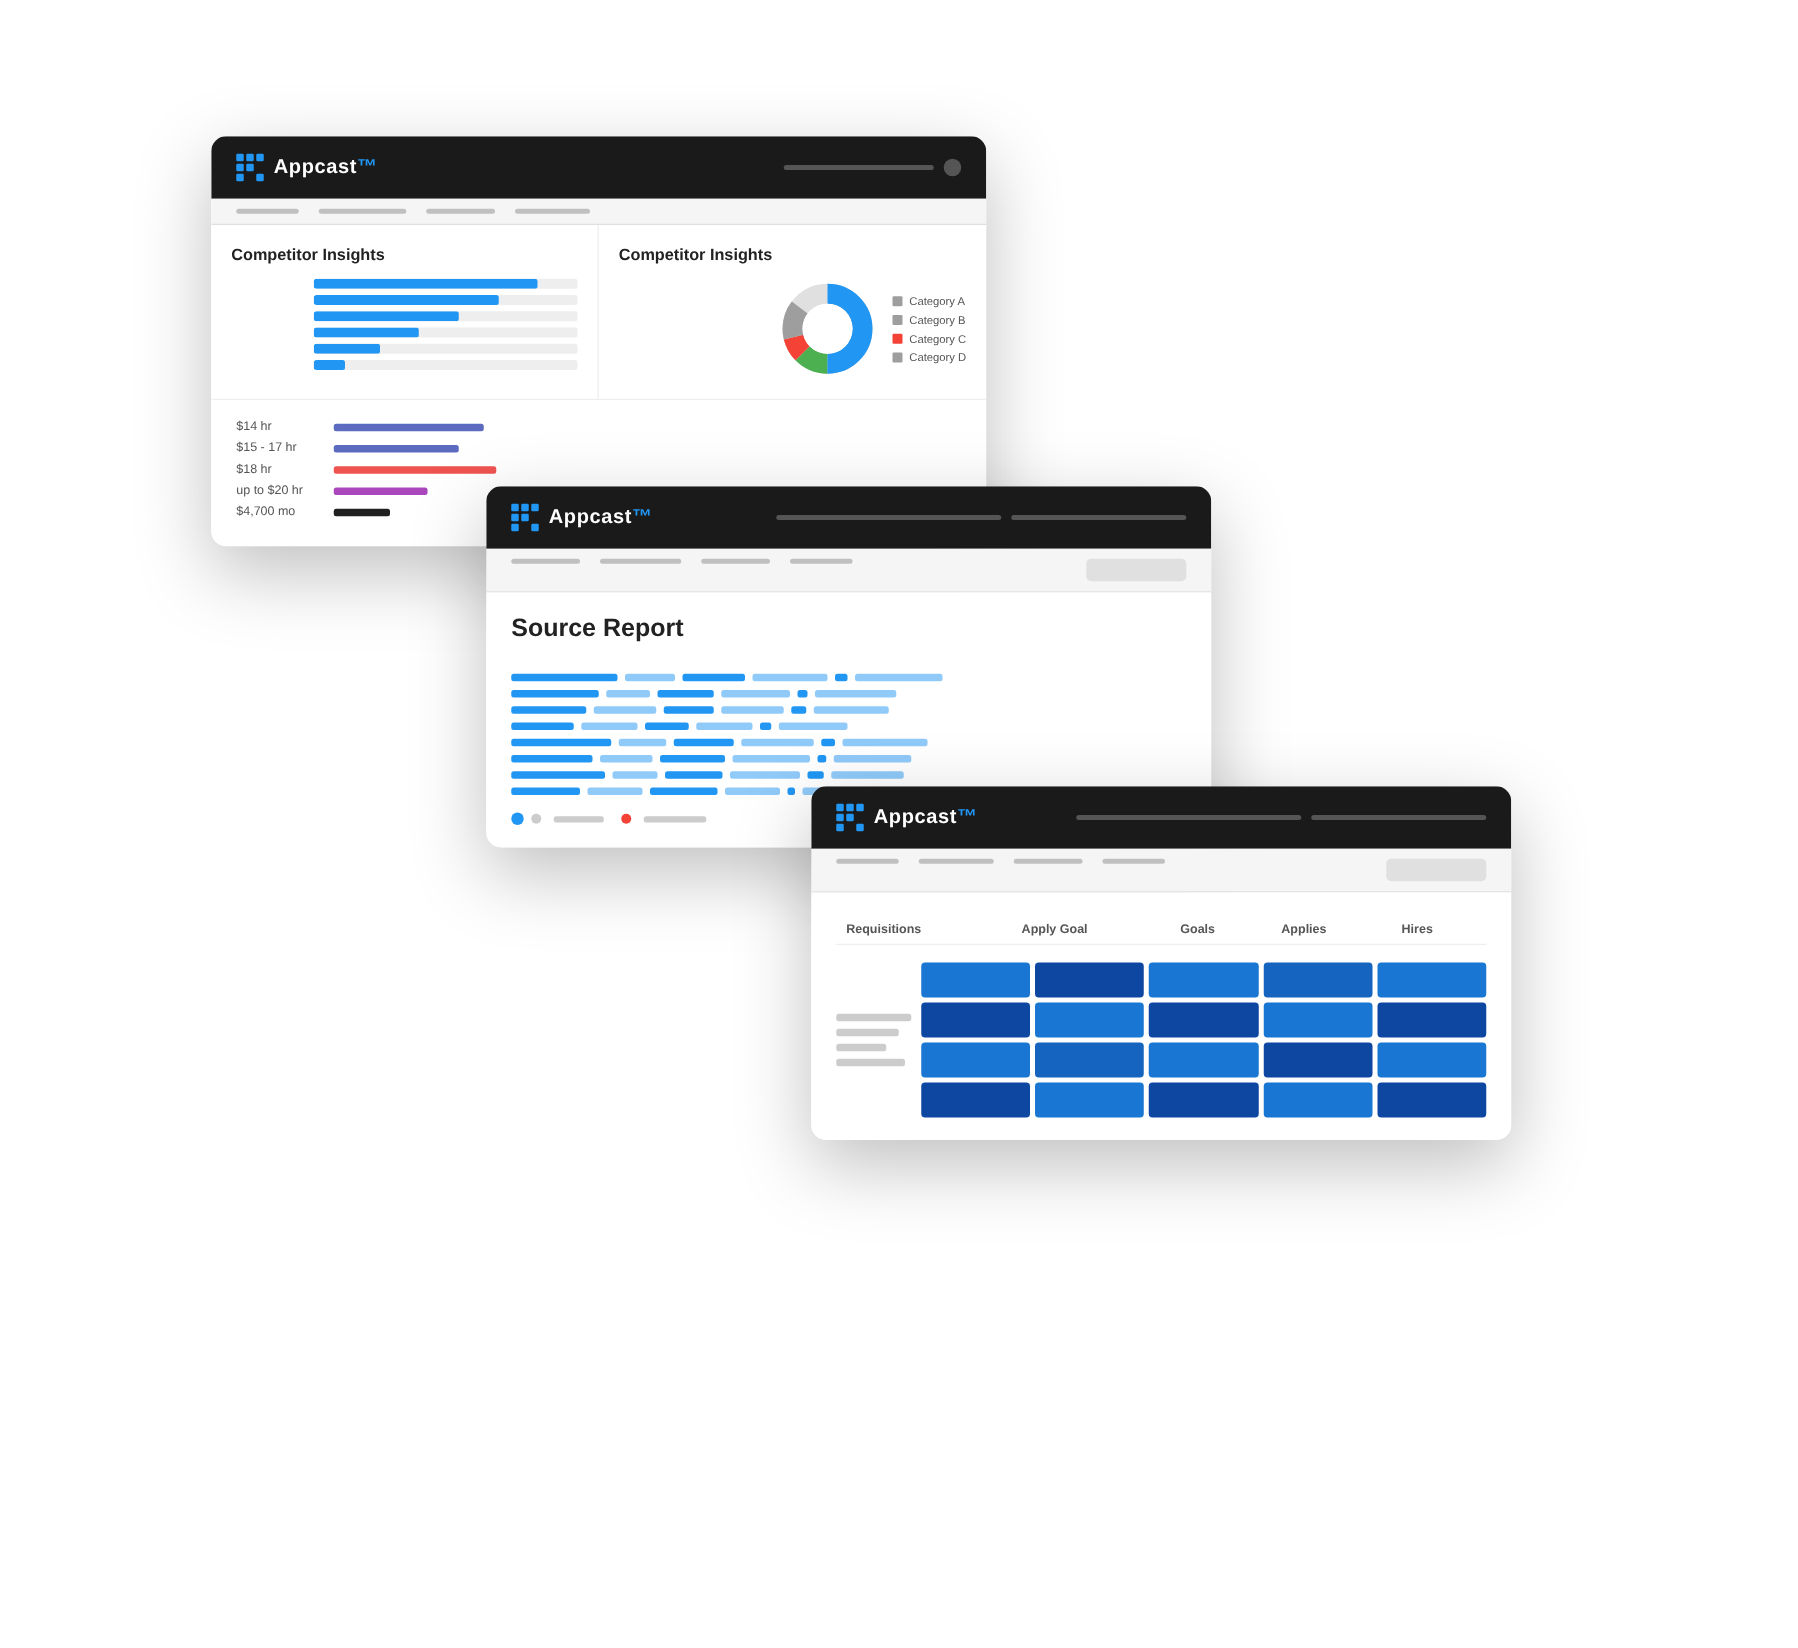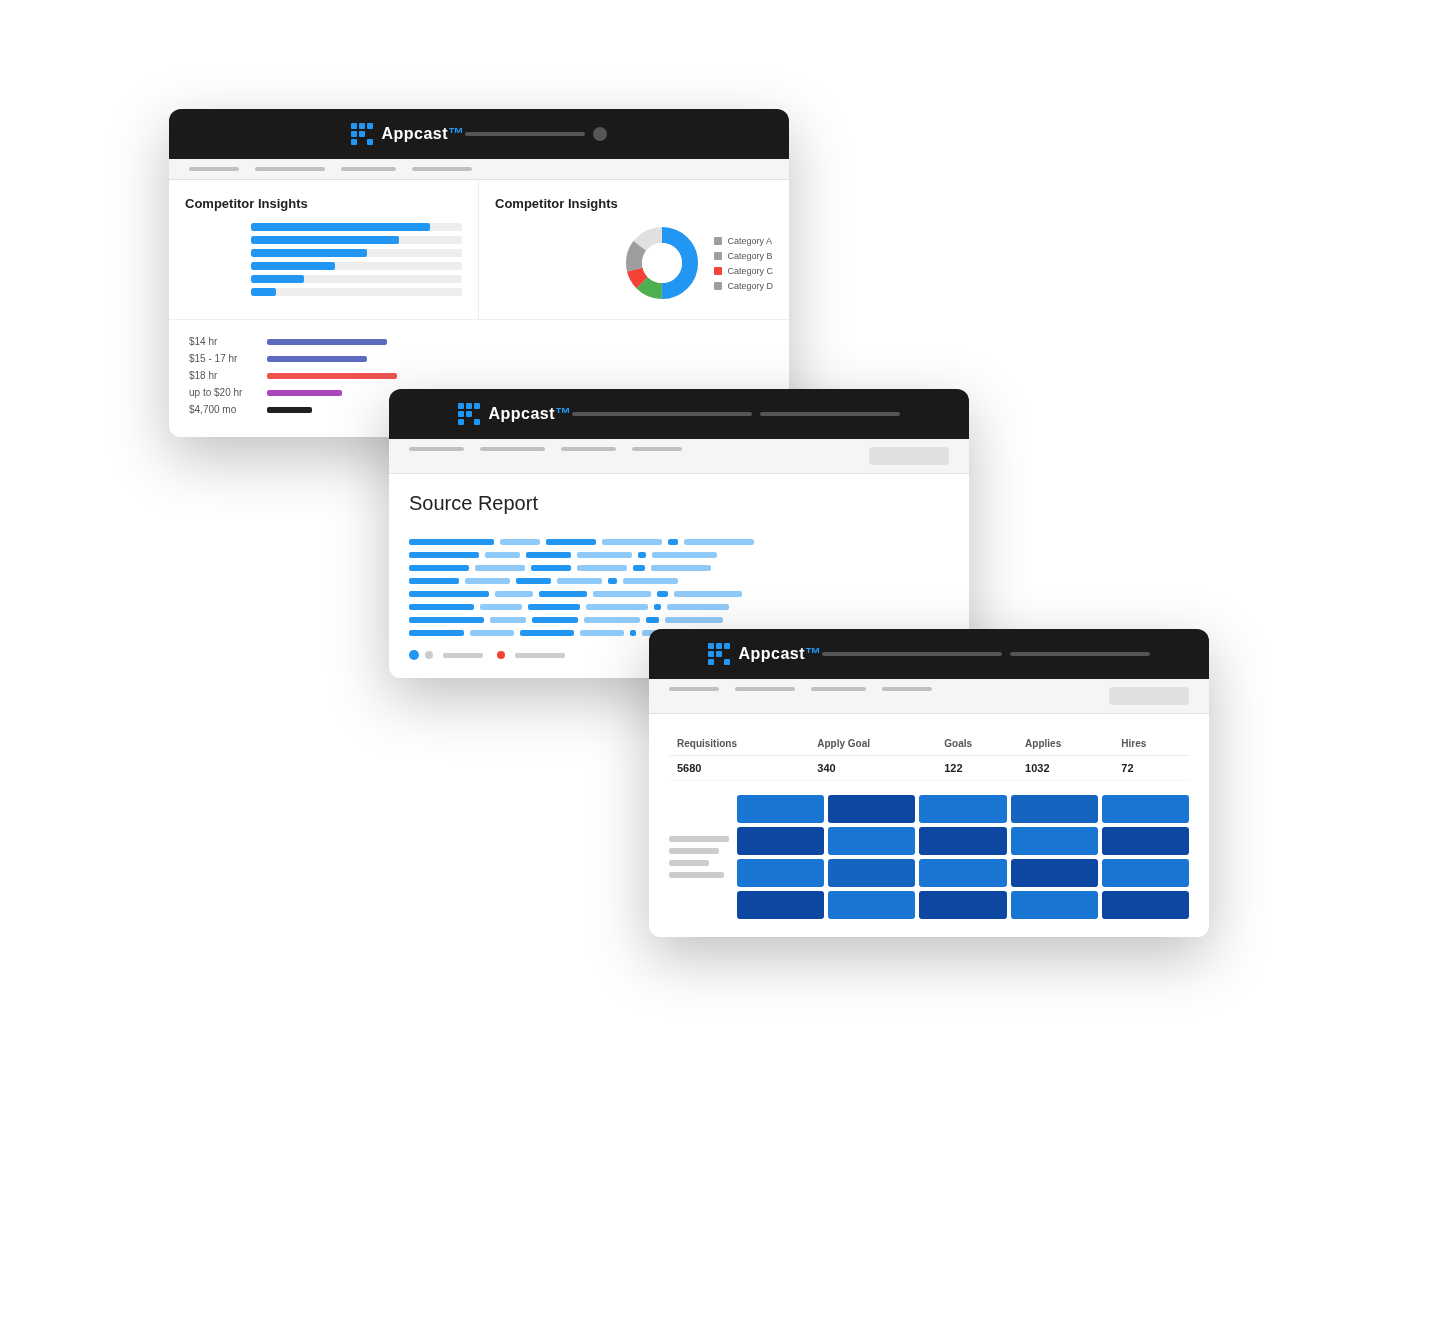--- a/index.html
+++ b/index.html
@@ -24,21 +24,21 @@
       position: absolute;
       border-radius: 12px;
       overflow: hidden;
       box-shadow: 0 20px 60px rgba(0,0,0,0.25);
     }
     .card-header {
       background: #1a1a1a;
       padding: 14px 20px;
       display: flex;
       align-items: center;
-      justify-content: center;
+      justify-content: space-between;
     }
     .card-body {
       background: #ffffff;
       padding: 18px 20px;
     }
 
     
     .logo {
       display: flex;
       align-items: center;
@@ -158,21 +158,21 @@
 
     
     .card-2 {
       width: 580px;
       top: 280px;
       left: 220px;
       z-index: 2;
     }
     .source-title {
       font-size: 20px;
-      font-weight: 400;
+      font-weight: 700;
       color: #222;
       margin-bottom: 24px;
     }
     .source-table { width: 100%; }
     .source-row {
       display: flex;
       gap: 6px;
       margin-bottom: 7px;
       align-items: center;
     }
@@ -513,27 +513,20 @@
         <thead>
           <tr>
             <th>Requisitions</th>
             <th>Apply Goal</th>
             <th>Goals</th>
             <th>Applies</th>
             <th>Hires</th>
           </tr>
         </thead>
         <tbody>
-          <tr>
-            <td>5680</td>
-            <td>340</td>
-            <td>122</td>
-            <td>1032</td>
-            <td>72</td>
-          </tr>
         </tbody>
       </table>
 
       <div class="heatmap">
         <div class="heatmap-labels">
           <div class="heatmap-label" style="width:60px"></div>
           <div class="heatmap-label" style="width:50px"></div>
           <div class="heatmap-label" style="width:40px"></div>
           <div class="heatmap-label" style="width:55px"></div>
         </div>

